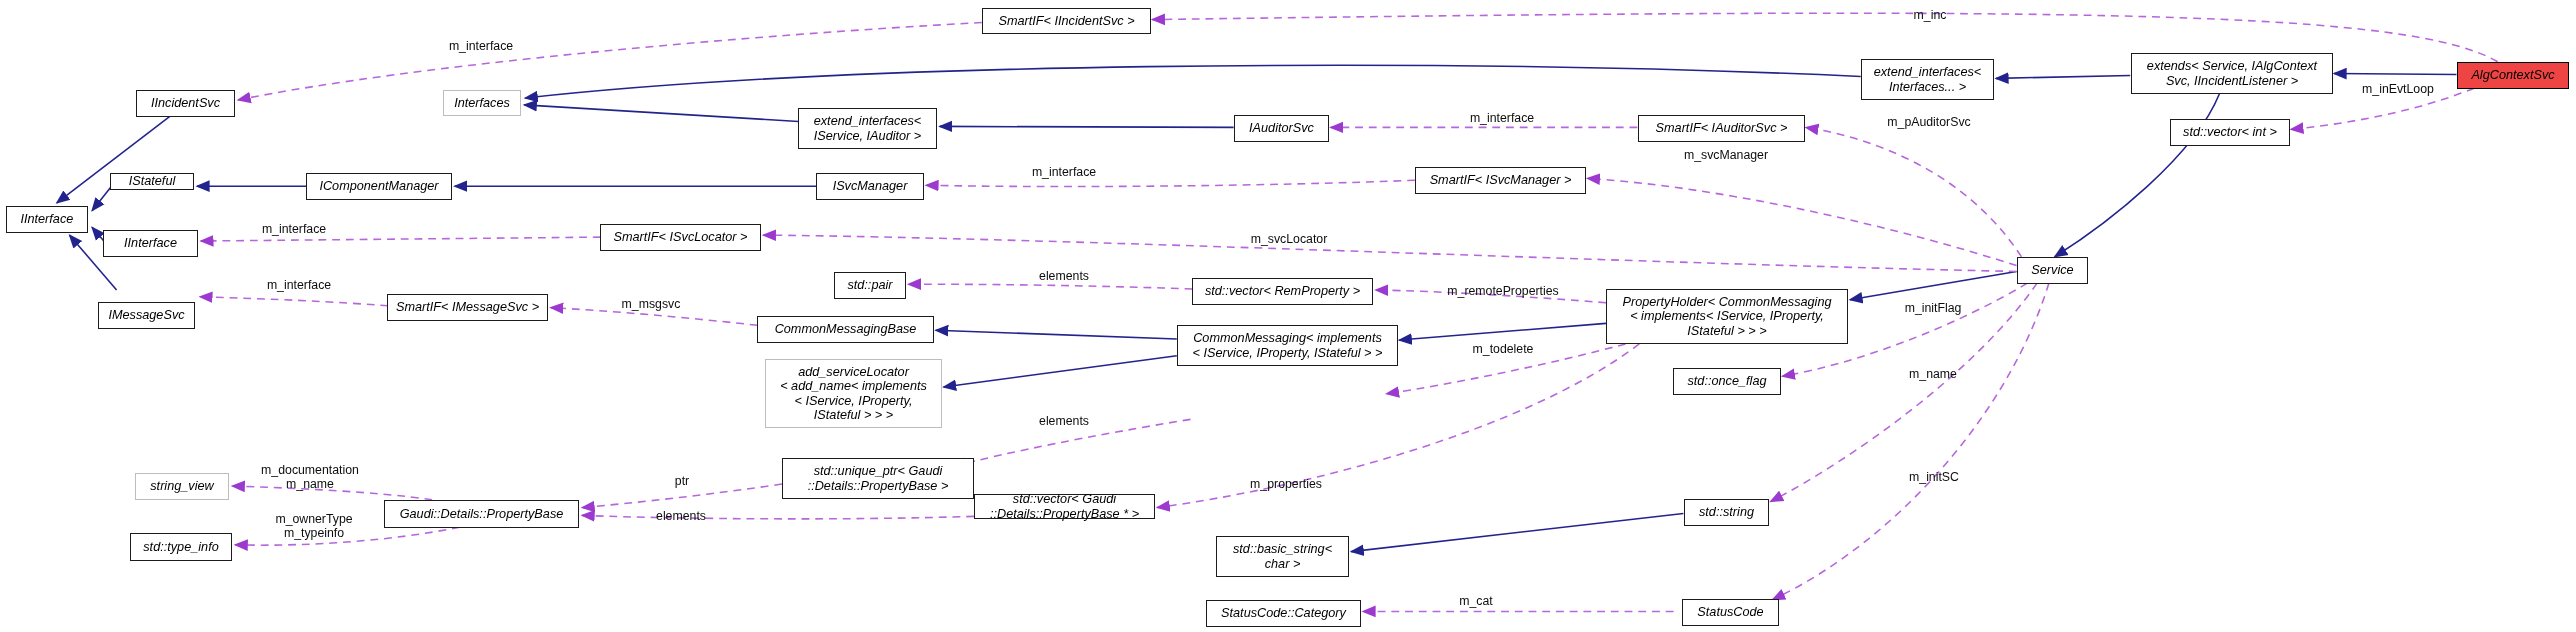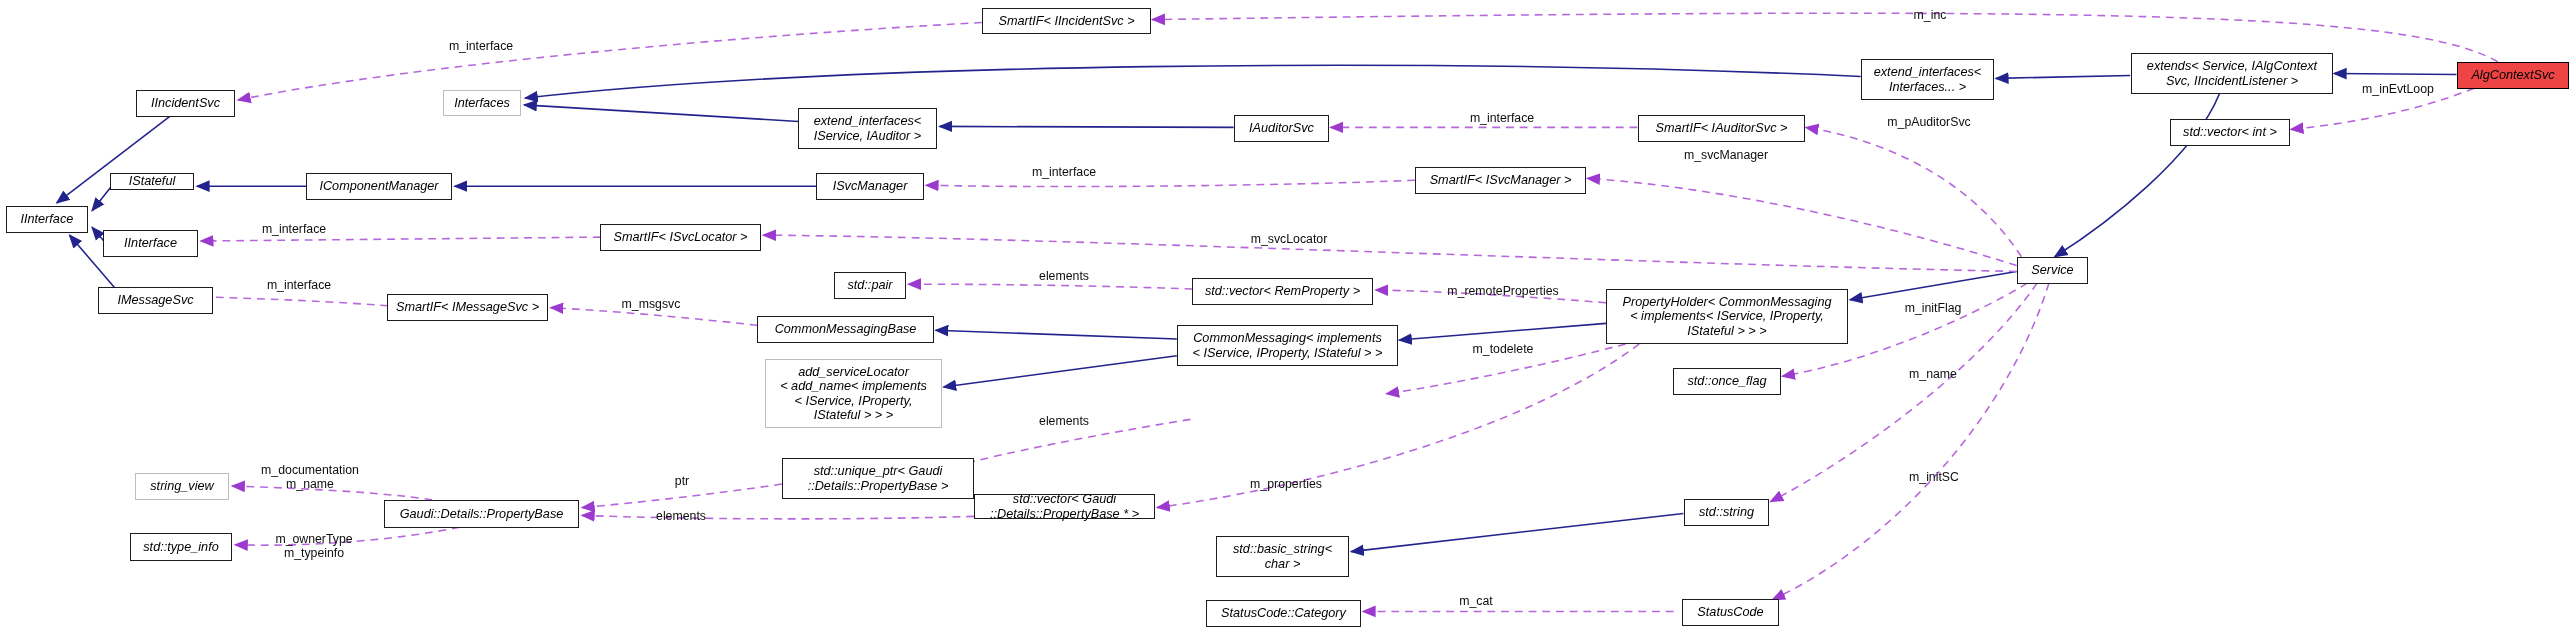--- a/index.html
+++ b/index.html
@@ -128,21 +128,21 @@
     </div>
   <div class="node" style="left:103px;top:230px;width:95px;height:26.5px">
       <span>IInterface</span>
     </div>
   <div class="node" style="left:600px;top:224px;width:161px;height:26.5px">
       <span>SmartIF&lt; ISvcLocator &gt;</span>
     </div>
   <div class="node" style="left:2017px;top:257px;width:71px;height:26.5px">
       <span>Service</span>
     </div>
-  <div class="node" style="left:98px;top:287px;width:115px;height:26.5px">
+  <div class="node" style="left:98px;top:302px;width:97px;height:26.5px">
       <span>IMessageSvc</span>
     </div>
   <div class="node" style="left:387px;top:294px;width:161px;height:26.5px">
       <span>SmartIF&lt; IMessageSvc &gt;</span>
     </div>
   <div class="node" style="left:834px;top:272px;width:72px;height:26.5px">
       <span>std::pair</span>
     </div>
   <div class="node" style="left:1192px;top:278px;width:181px;height:26.5px">
       <span>std::vector&lt; RemProperty &gt;</span>
@@ -213,20 +213,20 @@
   <div class="edge-label" style="left:1503px;top:284px">m_remoteProperties</div>
   <div class="edge-label" style="left:1503px;top:342px">m_todelete</div>
   <div class="edge-label" style="left:1933px;top:301px">m_initFlag</div>
   <div class="edge-label" style="left:1933px;top:367px">m_name</div>
   <div class="edge-label" style="left:1064px;top:414px">elements</div>
   <div class="edge-label" style="left:1286px;top:477px">m_properties</div>
   <div class="edge-label" style="left:310px;top:463px">m_documentation
 m_name</div>
   <div class="edge-label" style="left:682px;top:474px">ptr</div>
   <div class="edge-label" style="left:681px;top:509px">elements</div>
-  <div class="edge-label" style="left:314px;top:532px">m_ownerType
+  <div class="edge-label" style="left:314px;top:512px">m_ownerType
 m_typeinfo</div>
   <div class="edge-label" style="left:1934px;top:470px">m_initSC</div>
   <div class="edge-label" style="left:1476px;top:594px">m_cat</div>
   <div class="edge-label" style="left:2398px;top:82px">m_inEvtLoop</div>
 
 </div>
 
 
 </body></html>

